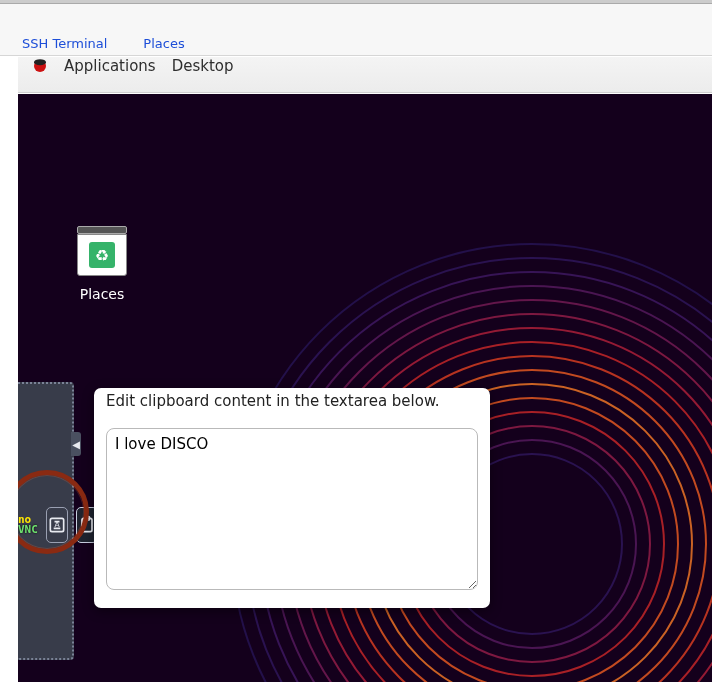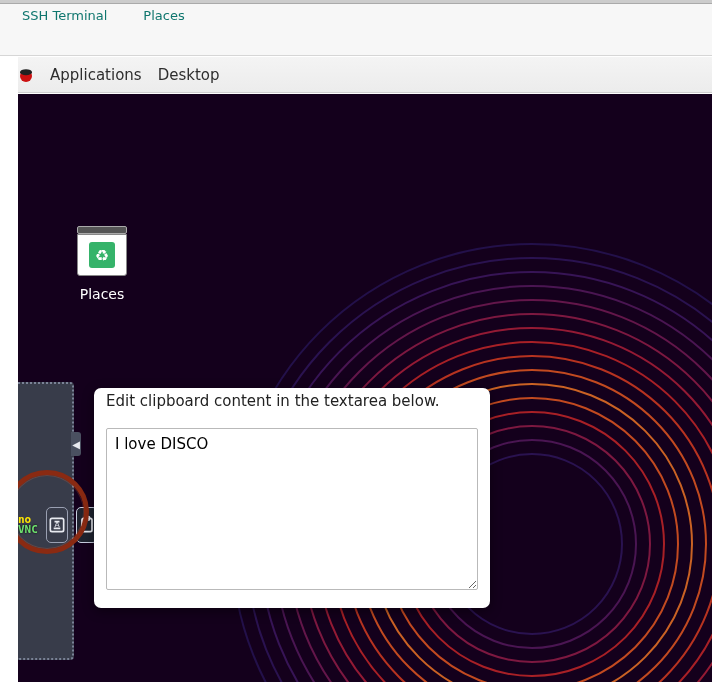--- a/index.html
+++ b/index.html
@@ -1,20 +1,20 @@
 <!DOCTYPE html>
 <html><head>
 <meta charset="utf-8">
 <style>
   * { box-sizing: border-box; margin: 0; padding: 0; }
   html, body { width: 712px; height: 682px; font-family: "DejaVu Sans", "Liberation Sans", Arial, sans-serif; background: #fff; overflow: hidden; }
   .top-spacer { height: 4px; background: #ccc; border-bottom: 1px solid #aaa; }
-  .tabbar { height: 52px; background: #f7f7f7; border-bottom: 1px solid #d6d6d6; display: flex; align-items: flex-start; padding-left: 20px; gap: 32px; font-size: 13px; color: #0f766e; }
+  .tabbar { height: 52px; background: #f7f7f7; border-bottom: 1px solid #d6d6d6; display: flex; align-items: flex-end; padding-left: 20px; gap: 32px; font-size: 13px; color: #1d4ed8; }
   .tabbar .tab { cursor: pointer; padding: 4px 2px; }
-  .gnome-bar { height: 37px; background: linear-gradient(#f4f4f4,#ececec); display: flex; align-items: center; gap: 16px; padding-left: 0; font-size: 15px; color: #2e2e2e; border-top: 1px solid #fff; border-bottom: 1px solid #d0d0d0; margin-left: 18px; }
+  .gnome-bar { height: 37px; background: linear-gradient(#f4f4f4,#ececec); display: flex; gap: 16px; padding-left: 14px; font-size: 15px; color: #2e2e2e; border-top: 1px solid #fff; border-bottom: 1px solid #d0d0d0; margin-left: 18px; }
   .gnome-bar .rh-icon { width: 16px; height: 16px; }
   .gnome-bar span { cursor: pointer; }
   .desktop { position: absolute; left: 18px; top: 94px; right: 0; bottom: 0; background: #14001c; overflow: hidden; }
   .swirl { position:absolute; right:-140px; top:130px; width:640px; height:640px; }
   .swirl circle { fill:none; stroke-width:2; }
   .desk-icon { position: absolute; left: 40px; width: 88px; text-align: center; color: #fff; font-size: 14px; }
   .desk-icon.home { top: 12px; }
   .desk-icon.trash { top: 132px; }
   .folder { width: 52px; height: 50px; margin: 0 auto 8px; background: #dcd6c8; border-radius: 3px; position: relative; }
   .folder::before { content:""; position:absolute; top:-7px; left:0; width:22px; height:8px; background:#dcd6c8; border-radius:2px 2px 0 0; }
@@ -28,21 +28,21 @@
   .novnc-logo .l1 { color:#ffe700; }
   .novnc-logo .l2 { color:#6fe06f; text-shadow:0 0 2px #000;text-align:right; }
   .vnc-btn { width:36px; height:36px; border:1px solid #9aa0b2; border-radius:5px; display:flex; align-items:center; justify-content:center; color:#e8eaf0; cursor:pointer; background:transparent; }
   .vnc-btn.active { background:#1f2430; border-color:#c8cee0; }
   .collapse-tab { position:absolute; right:-9px; top:48px; width:10px; height:24px; background:#4a5060; border-radius:0 3px 3px 0; display:flex; align-items:center; justify-content:center; color:#e8eaf0; font-size:10px; cursor:pointer; }
   .highlight-ring { position:absolute; left:-13px; top:376px; width:84px; height:84px; border:5px solid #8a2a12; border-radius:50%; pointer-events:none; box-shadow:0 0 0 1px rgba(255,120,70,.2) inset; }
   .clipboard-popup { position:absolute; left:76px; top:294px; width:396px; background:#fff; border-radius:7px; box-shadow:0 3px 12px rgba(0,0,0,.45); overflow:hidden; }
   .clip-head { height:36px; background:#8891ab; color:#fff; display:flex; align-items:center; gap:6px; padding:0 10px; font-size:18px; margin:7px; border-radius:4px; }
   .clip-body { padding:4px 12px 14px; }
   .clip-body p { font-size:15px; color:#222; margin-bottom:18px; }
-  .clip-ta { width:100%; height:162px; border:1px solid #b9b9b9; border-radius:2px; padding:6px 8px; font-size:15px; font-family:inherit; resize:both; }
+  .clip-ta { width:100%; height:162px; border:1px solid #b9b9b9; border-radius:8px; padding:6px 8px; font-size:15px; font-family:inherit; resize:both; }
 </style>
 </head>
 <body>
 
 <div class="top-spacer"></div>
 
 <div class="tabbar">
   <div class="tab">SSH Terminal</div>
   <div class="tab">Places</div>
 </div>

